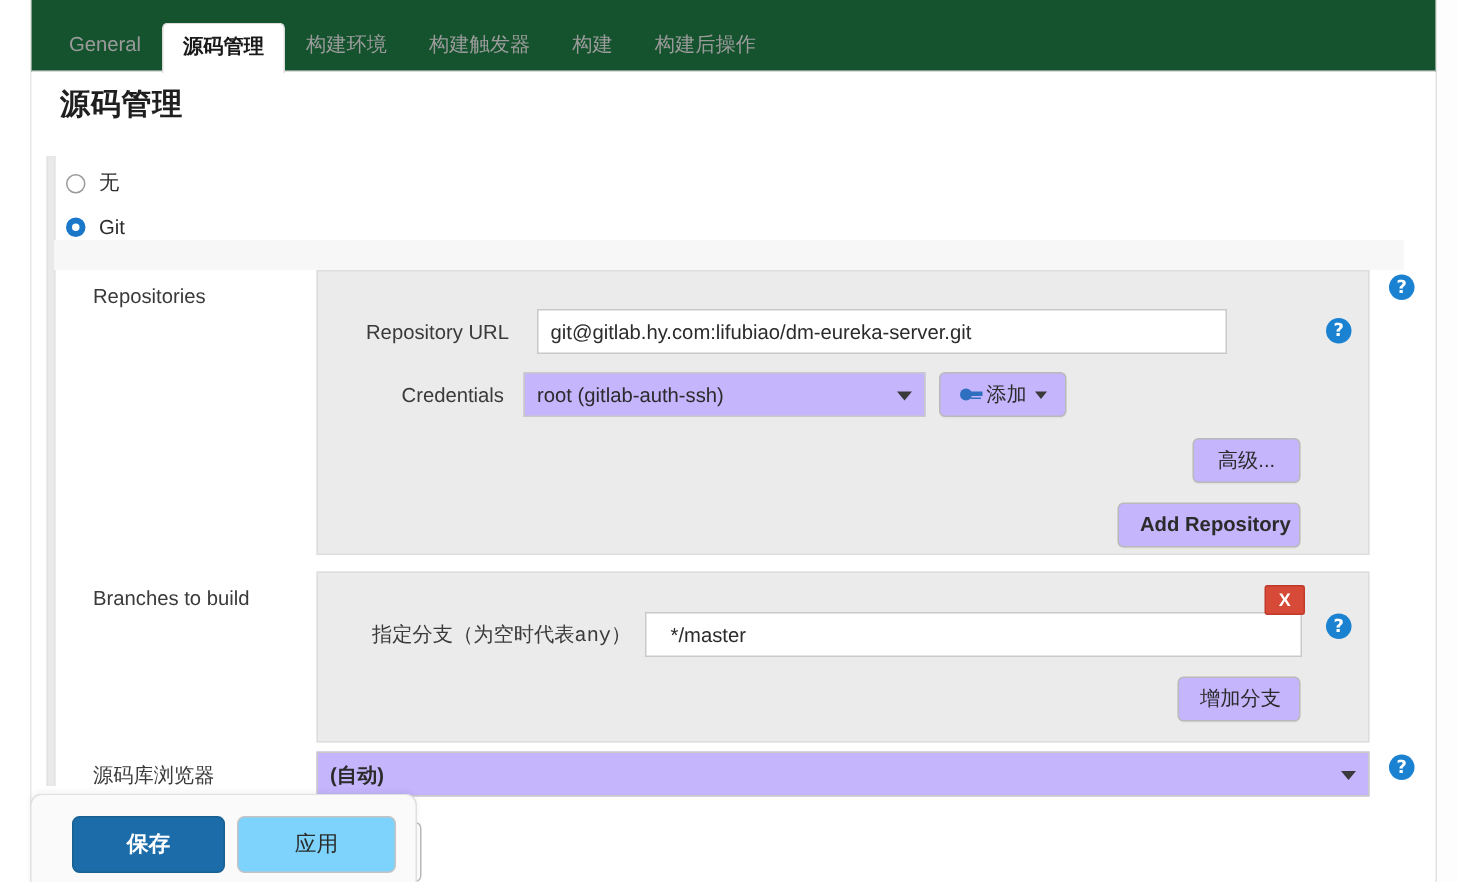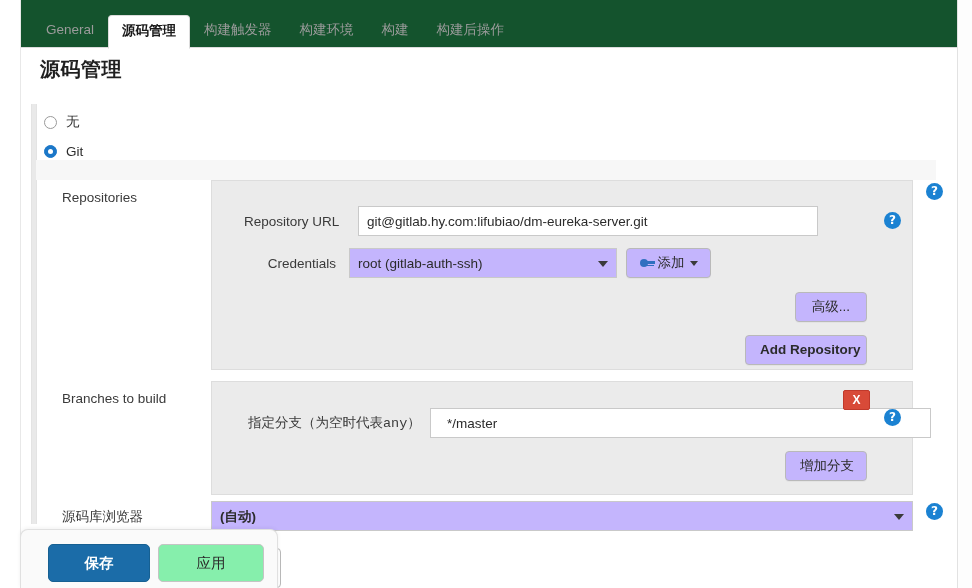--- a/index.html
+++ b/index.html
@@ -279,21 +279,21 @@
     width: 122px;
     font-weight: bold;
   }
 
   
   #lbl-branches { left: 62px; top: 391px; text-align: center; }
   #panel-branches { left: 211px; top: 381px; width: 702px; height: 114px; }
 
   #row-branch { left: 248px; top: 408px; }
   #row-branch .field-label { width: 172px; font-family: Liberation Mono, monospace; }
-  #input-branch { width: 501px; margin-left: 10px; padding-left: 16px; }
+  #input-branch { width: 438px; margin-left: 10px; padding-left: 16px; }
 
   #btn-x {
     position: absolute;
     left: 843px; top: 390px;
     width: 27px; height: 20px;
     background: #d84a38;
     border: 1px solid #c0392b;
     border-radius: 2px;
     color: #ffffff;
     font-size: 12px;
@@ -363,21 +363,21 @@
     line-height: 36px;
     text-align: center;
     cursor: pointer;
     box-sizing: border-box;
     z-index: 22;
   }
   #btn-apply {
     position: absolute;
     left: 158px; top: 544px;
     width: 106px; height: 38px;
-    background: #86efac;
+    background: #7dd3fc;
     border: 1px solid #c4c4c4;
     border-radius: 5px;
     color: #2b2b2b;
     font-size: 14.5px;
     line-height: 36px;
     text-align: center;
     cursor: pointer;
     box-sizing: border-box;
     z-index: 22;
   }
@@ -414,22 +414,22 @@
 
 <div id="page">
 
   <div id="left-gutter"></div>
   <div id="right-gutter"></div>
 
   <div id="tabbar">
     <div class="tabs">
       <div class="tab">General</div>
       <div class="tab active">源码管理</div>
+      <div class="tab">构建环境</div>
       <div class="tab">构建触发器</div>
-      <div class="tab">构建环境</div>
       <div class="tab">构建</div>
       <div class="tab">构建后操作</div>
     </div>
   </div>
 
   <div id="heading">源码管理</div>
 
   <div id="rail"></div>
 
   <div class="radio-row" id="radio-none">

